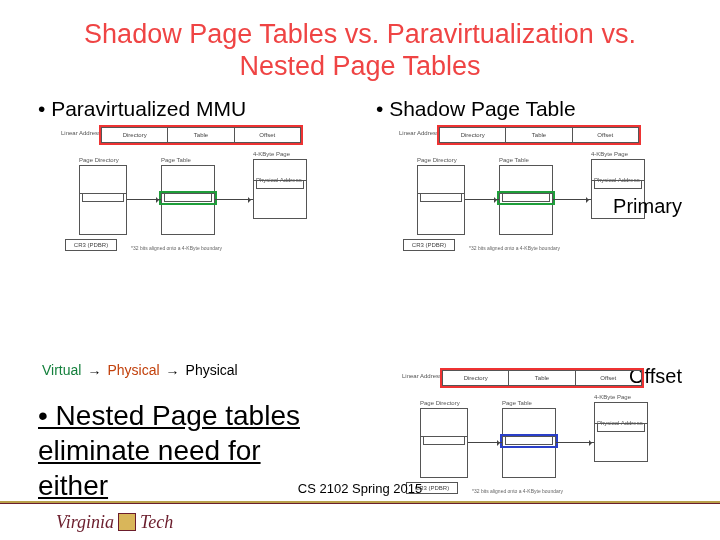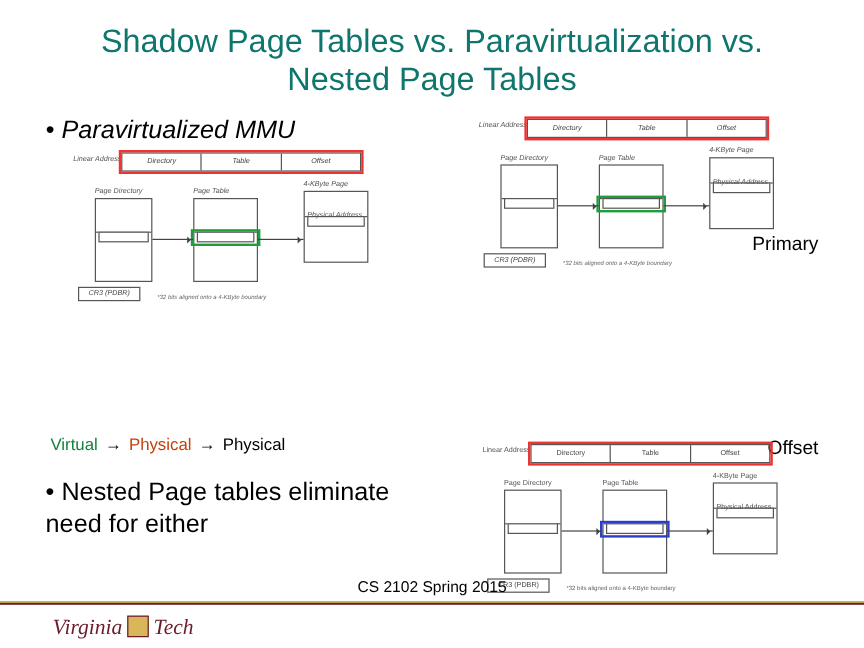--- a/index.html
+++ b/index.html
@@ -10,39 +10,38 @@
     font-family: Arial, Helvetica, sans-serif;
     background: #fff;
     position: relative;
     overflow: hidden;
   }
   .title {
     font-size: 27px;
     text-align: center;
     margin: 18px 40px 10px 40px;
     line-height: 1.2;
-    color: #0f766e;
+    color: #ef4444;
   }
   .cols {
     display: flex;
     padding: 0 38px;
     gap: 32px;
-    font-style: italic;
   }
   .col { flex:1; }
   .bullet {
     font-size: 21px;
     color: #000;
     margin: 4px 0 6px 0;
   }
   .diag-wrap { position: relative; height: 150px; }
   .tag-right {
     position: absolute;
     right: 38px;
-    font-size: 16px;
+    font-size: 20px;
   }
   .tag-primary { top: 195px; }
   .tag-shadow { top: 365px; }
   .mapping {
     position: absolute;
     left: 42px;
     top: 362px;
     font-size: 14px;
     display: flex;
     align-items: center;
@@ -52,39 +51,40 @@
     font-size: 14px;
     color: #000;
   }
   .virtual { color: #15803d; }
   .physical { color: #c2410c; }
   .hardware { color: #000; }
   .nested {
     position: absolute;
     left: 38px;
     top: 398px;
-    font-size: 21px;
+    font-size: 28px;
     width: 300px;
     line-height: 1.25;
+    text-decoration: underline;
   }
   .footer-line {
     position: absolute;
     left: 0; right: 0; bottom: 36px;
     height: 3px;
     background: linear-gradient(to bottom, #b8a14a 0, #b8a14a 50%, #6b1d2c 50%, #6b1d2c 100%);
   }
   .footer {
     position: absolute;
     left: 0; right: 0; bottom: 0;
     height: 36px;
     display: flex;
     align-items: center;
   }
   .vt-logo {
-    margin-left: 44px;
+    margin-left: 56px;
     display: flex;
     align-items: center;
     gap: 4px;
   }
   .vt-v {
     font-family: Georgia, 'Times New Roman', serif;
     font-style: italic;
     font-size: 18px;
     color: #6b1d2c;
   }
@@ -183,20 +183,21 @@
           </div>
         <span class="lbl" style="left:195px;top:50px">Physical Address</span>
         <div class="cr3">CR3 (PDBR)</div>
         <span class="note">*32 bits aligned onto a 4-KByte boundary</span>
         <div class="arr" style="left:66px;top:72px;width:34px"></div>
         <div class="arr" style="left:154px;top:72px;width:38px"></div>
       </div>
     </div>
   </div>
   <div class="col">
+    <div class="bullet">• Shadow Page Table</div>
     <div class="diag-wrap">
       <div class="ptdiag">
         <span class="lbl la-l">Linear Address</span>
         <div class="la-box">
           <div>Directory</div>
           <div>Table</div>
           <div>Offset</div>
         </div>
         <div class="hl-red" style="left:38px;top:-2px;width:204px;height:20px"></div>
         <span class="lbl pd-l">Page Directory</span>

